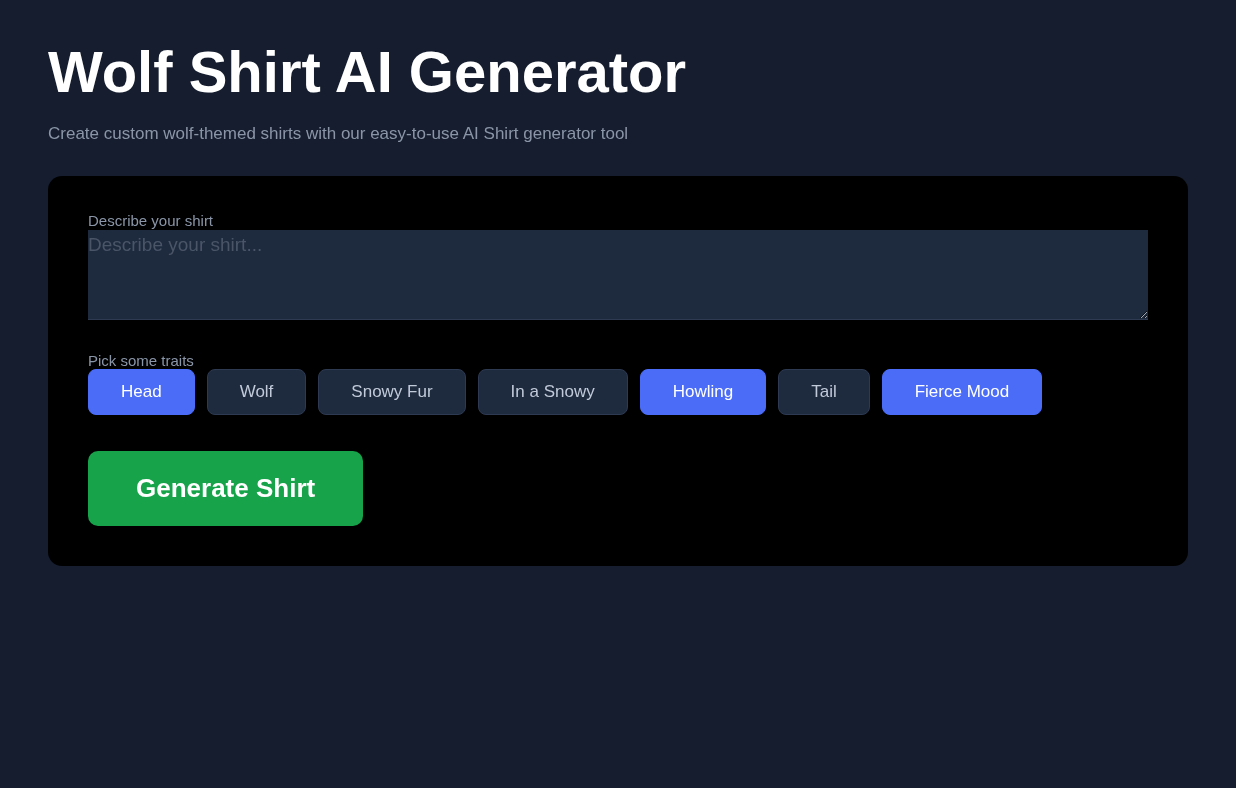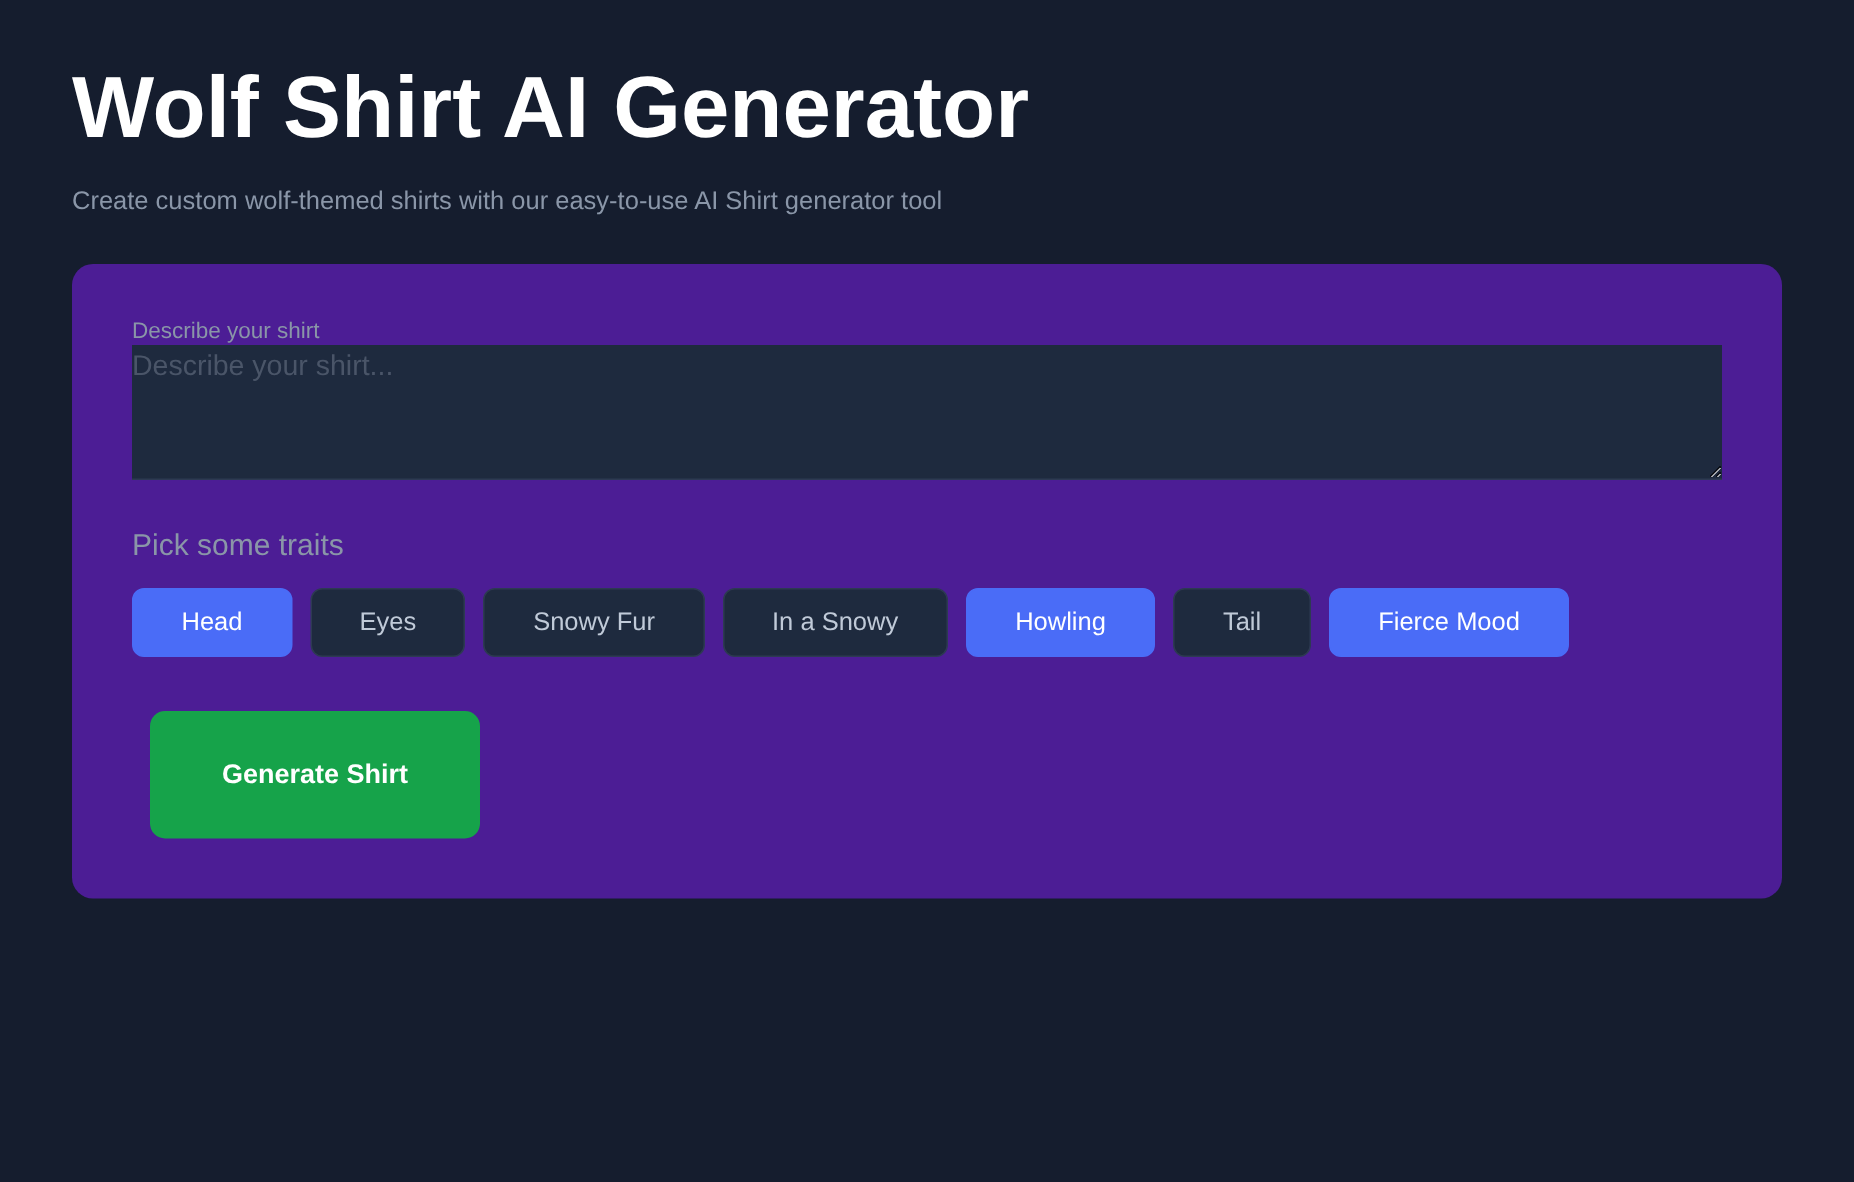--- a/index.html
+++ b/index.html
@@ -24,21 +24,21 @@
       margin-bottom: 20px;
     }
 
     .page-subtitle {
       font-size: 17px;
       color: #8a96a8;
       margin-bottom: 32px;
     }
 
     .card {
-      background-color: #4c1d95;
+      background-color: #000000;
       border-radius: 14px;
       padding: 36px 40px 40px 40px;
       max-width: 1140px;
     }
 
     .field-label {
       font-size: 15px;
       color: #8a96a8;
       margin-bottom: 10px;
       font-weight: 500;
@@ -58,23 +58,22 @@
       font-family: inherit;
       border-bottom: 1px solid #2d3a52;
       padding-bottom: 12px;
     }
 
     .description-textarea::placeholder {
       color: #4a5568;
     }
 
     .traits-label {
-      font-size: 20px;
+      font-size: 15px;
       color: #8a96a8;
-      margin-bottom: 16px;
       font-weight: 500;
     }
 
     .traits-container {
       display: flex;
       flex-wrap: wrap;
       gap: 12px;
       margin-bottom: 36px;
     }
 
@@ -94,44 +93,43 @@
       background-color: #4a6cf7;
       border-color: #4a6cf7;
       color: #ffffff;
     }
 
     .generate-btn {
       background-color: #16a34a;
       color: #ffffff;
       border: none;
       border-radius: 10px;
-      padding: 32px 48px;
-      font-size: 18px;
+      padding: 22px 48px;
+      font-size: 26px;
       font-weight: 700;
       cursor: pointer;
       transition: background 0.15s;
-      margin-left: 12px;
     }
   </style>
 </head>
 <body>
 
 <h1 class="page-title">Wolf Shirt AI Generator</h1>
 <p class="page-subtitle">Create custom wolf-themed shirts with our easy-to-use AI Shirt generator tool</p>
 
 <div class="card">
 
   <label class="field-label">Describe your shirt</label>
   <textarea class="description-textarea" placeholder="Describe your shirt..." style=""></textarea>
 
   <p class="traits-label">Pick some traits</p>
 
   <div class="traits-container" id="traits-container">
   <button class="trait-btn selected">Head</button>
-      <button class="trait-btn">Eyes</button>
+      <button class="trait-btn">Wolf</button>
       <button class="trait-btn">Snowy Fur</button>
       <button class="trait-btn">In a Snowy</button>
       <button class="trait-btn selected">Howling</button>
       <button class="trait-btn">Tail</button>
       <button class="trait-btn selected">Fierce Mood</button>
     </div>
 
   <button class="generate-btn">Generate Shirt</button>
 </div>
 

